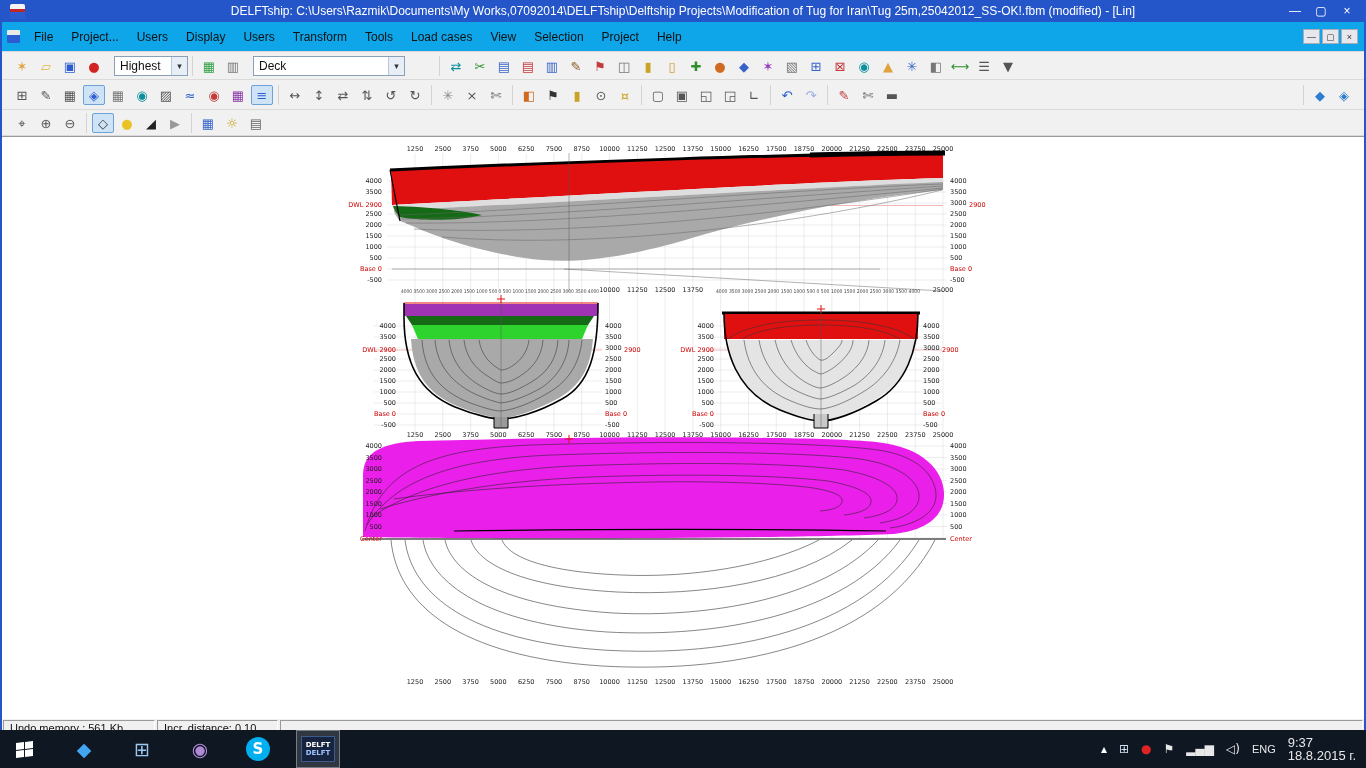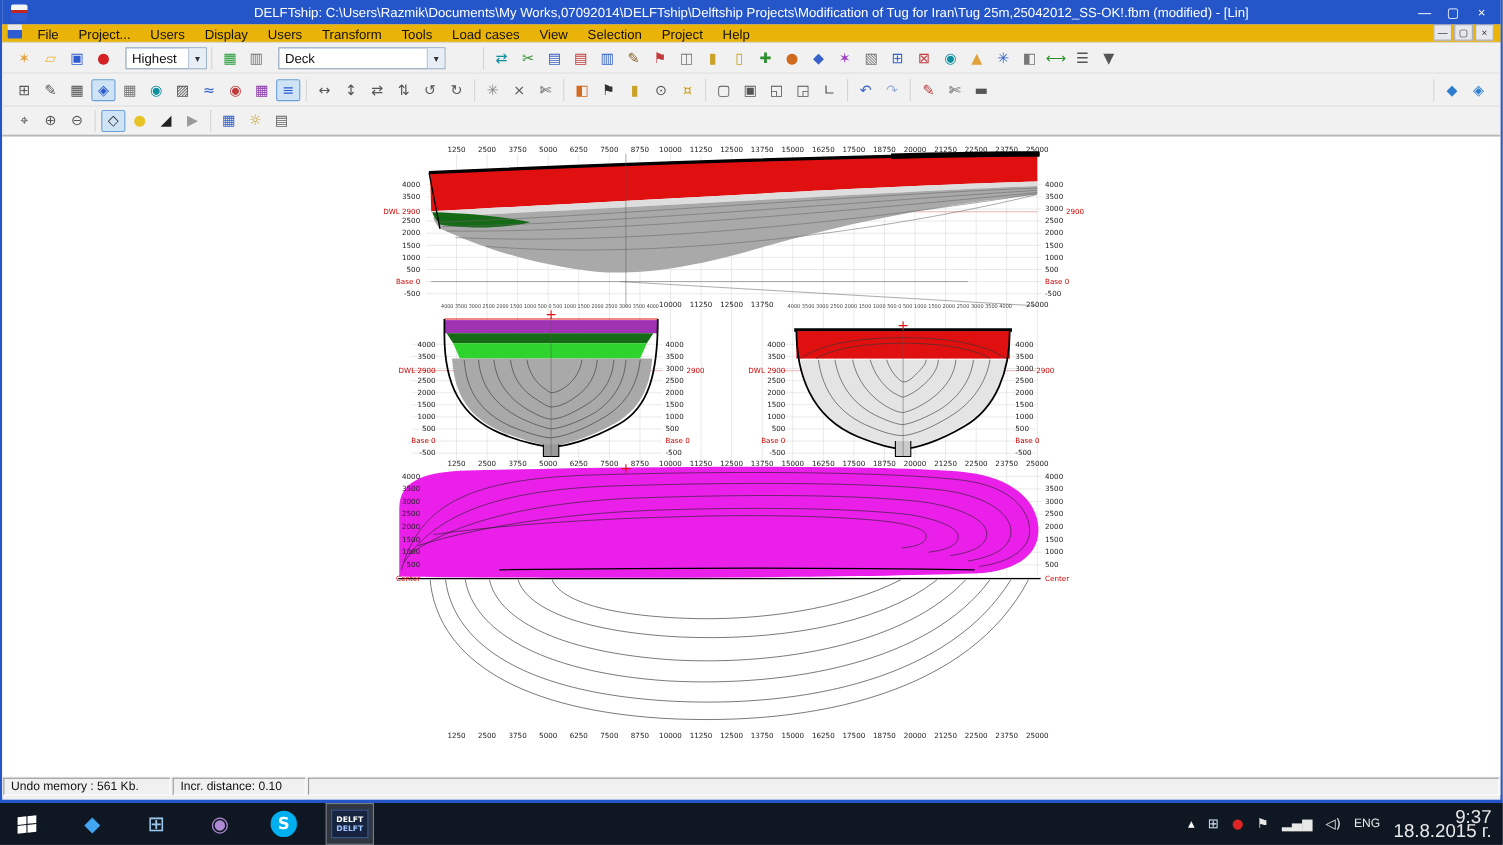--- a/index.html
+++ b/index.html
@@ -16,22 +16,22 @@
   .titlebar{height:22px;background:var(--wblue);color:#fff;display:flex;align-items:center;
             font-size:12px;padding:0 4px;position:relative}
   .app-ico{width:15px;height:15px;border-radius:2px;margin:0 4px;flex:0 0 auto;
            background:linear-gradient(180deg,#f5f5f5 0 35%,#c22525 35% 55%,#2d5bd0 55% 100%)}
   .title-text{position:absolute;left:0;right:0;text-align:center;white-space:nowrap;
               overflow:hidden;text-overflow:ellipsis;padding:0 90px;font-size:12px}
   .win-controls{margin-left:auto;display:flex;z-index:2}
   .wc{width:26px;height:18px;display:flex;align-items:center;justify-content:center;
       font-size:12px;color:#fff;cursor:default}
   
-  .menubar{height:17px;background:#eab308;border-bottom:1px solid #d8d8d8;display:flex;
-           font-size:12px;color:#111;padding:0 2px}
+  .menubar{height:30px;background:#0ea5e9;border-bottom:1px solid #d8d8d8;display:flex;
+           align-items:center;font-size:12px;color:#111;padding:0 2px}
   .mdi-ico{width:13px;height:13px;border-radius:1px;margin:0 5px 0 3px;
            background:linear-gradient(180deg,#e9e9e9 0 40%,#2d5bd0 40% 100%)}
   .menu-item{padding:2px 9px;cursor:default}
   .mdi-controls{margin-left:auto;display:flex;gap:2px;padding-right:4px}
   .mdi-btn{width:17px;height:15px;border:1px solid #aab;background:#e7e7ee;color:#333;
            font-size:9px;display:flex;align-items:center;justify-content:center}
   
   .toolbar{background:#f1f1f1;border-bottom:1px solid #dadada;display:flex;align-items:center;
            padding:0 4px}
   #toolbar1{height:28px}
@@ -91,21 +91,21 @@
   .round-ico{width:24px;height:24px;border-radius:50%;display:flex;align-items:center;
              justify-content:center;font-size:15px;font-weight:bold}
   .delft-logo{width:34px;height:26px;background:#16243f;border:1px solid #3c5a8c;color:#fff;
               font-size:7px;line-height:8px;display:flex;flex-direction:column;align-items:center;
               justify-content:center;font-weight:bold}
   .delft-logo .dl2{color:#9fc3ff}
   .tray{margin-left:auto;display:flex;align-items:center;gap:12px;padding-right:10px;
         font-size:12px}
   .tray-ico{font-size:12px;font-family:"DejaVu Sans",sans-serif}
   .lang{font-size:11px}
-  .clock{text-align:right;font-size:17px;line-height:13px}
+  .clock{text-align:left;font-size:13px;line-height:13px}
 </style>
 </head>
 <body>
 
 <div class="window">
 
   <div class="titlebar">
     <div class="app-ico"></div>
     <div class="title-text">DELFTship: C:\Users\Razmik\Documents\My Works,07092014\DELFTship\Delftship Projects\Modification of Tug for Iran\Tug 25m,25042012_SS-OK!.fbm (modified) - [Lin]</div>
     <div class="win-controls">

